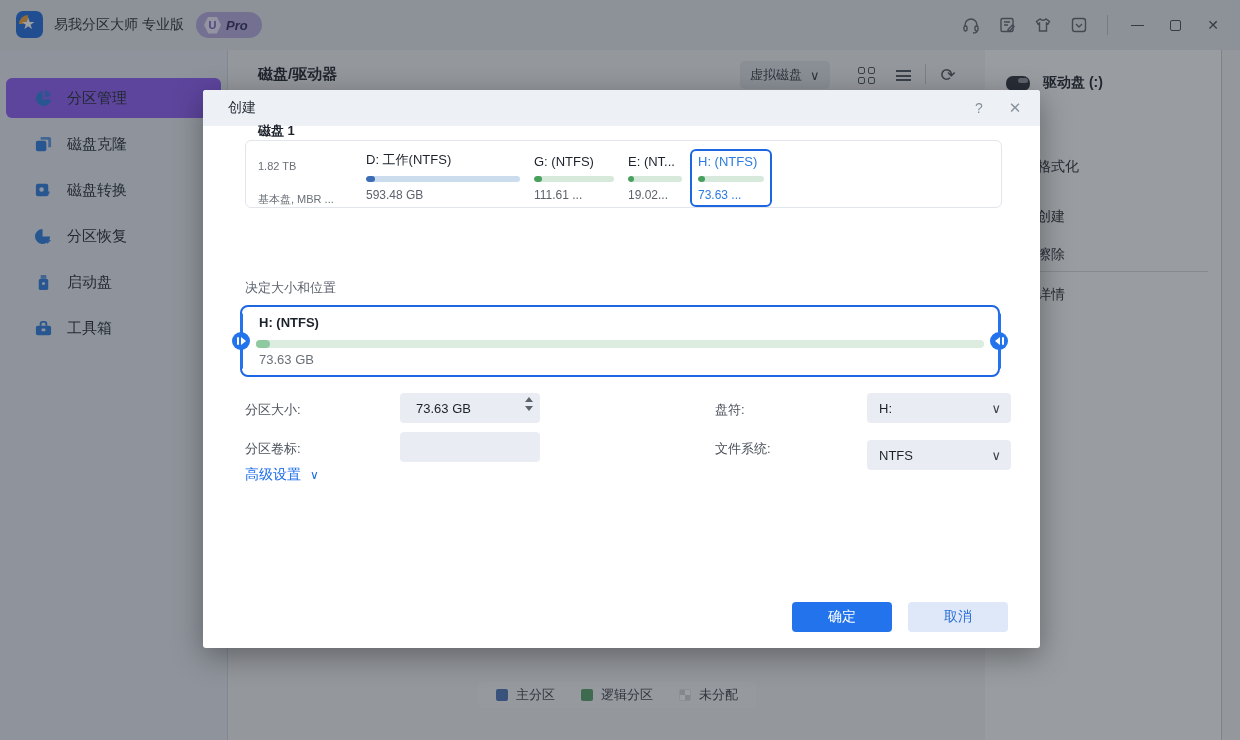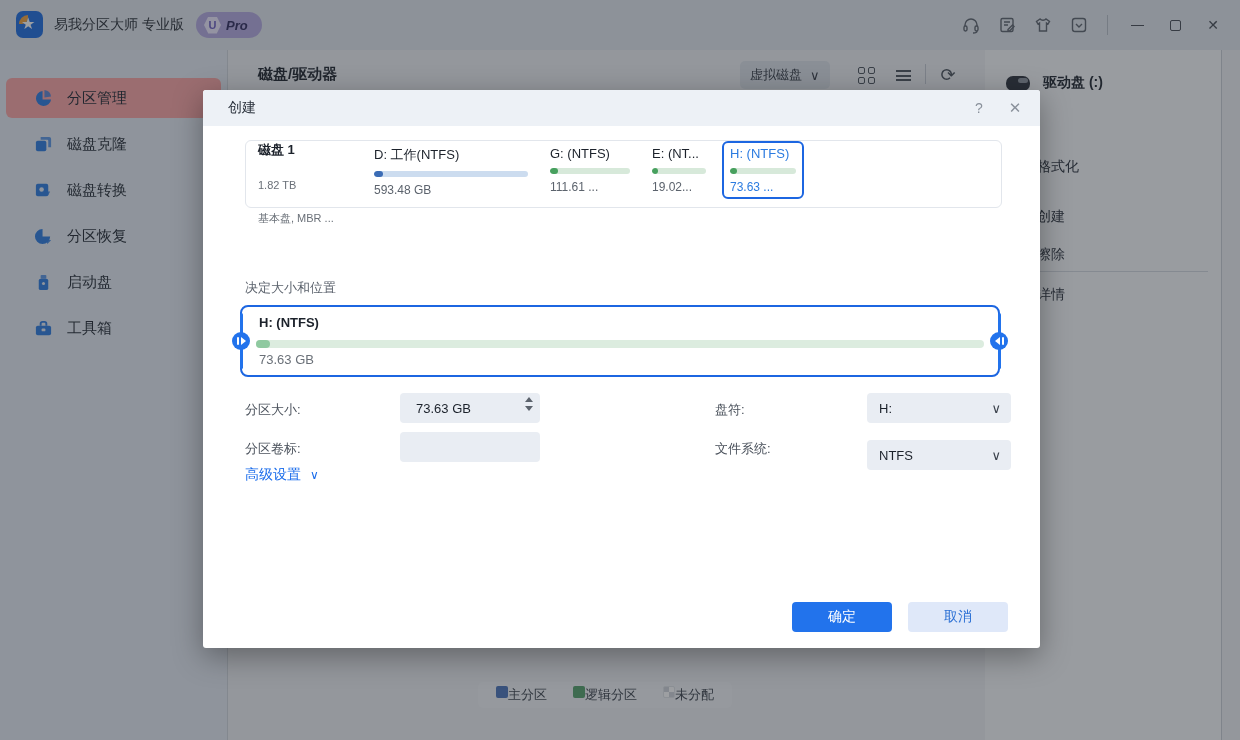--- a/index.html
+++ b/index.html
@@ -20,21 +20,21 @@
   .tb-btn { width:32px; height:30px; display:flex; align-items:center; justify-content:center; color:#5c636d; border-radius:4px; cursor:pointer; }
   .tb-btn svg { stroke:#5c636d; fill:none; stroke-width:1.4; }
   .tb-sep { width:1px; height:20px; background:#b9bfc8; margin:0 8px; }
   .win-btn { width:34px; height:30px; display:flex; align-items:center; justify-content:center; color:#454b54; font-size:14px; }
   .max-box { width:11px; height:11px; border:1.4px solid #454b54; border-radius:2px; }
   .min-line { width:13px; height:0; border-top:1.6px solid #454b54; }
 
   
   .sidebar { position:absolute; left:0; top:50px; width:228px; height:690px; background:#e6ecf4; border-right:1px solid #cfd5dd; padding-top:28px; }
   .side-item { height:40px; margin:0 6px 6px 6px; display:flex; align-items:center; gap:14px; padding-left:28px; border-radius:6px; cursor:pointer; }
-  .side-item.active { background:#fca5a5; }
+  .side-item.active { background:#8b5cf6; }
   .side-item .lbl { font-size:15px; color:#1f2630; }
   .side-item svg { width:19px; height:19px; fill:#2b7ae0; }
 
   
   .content-head { position:absolute; left:228px; top:50px; width:994px; height:48px; }
   .ch-title { position:absolute; left:30px; top:15px; font-size:15px; font-weight:bold; color:#1c222b; }
   .vd-drop { position:absolute; left:512px; top:11px; height:28px; padding:0 10px; background:#dde2ea; border-radius:5px; display:flex; align-items:center; gap:8px; font-size:13px; color:#333a44; cursor:pointer; }
   .ch-icon { position:absolute; top:13px; width:26px; height:24px; display:flex; align-items:center; justify-content:center; color:#4b525c; cursor:pointer; }
   .grid4 { display:grid; grid-template-columns:7px 7px; grid-gap:3px; }
   .grid4 i { width:7px; height:7px; border:1.5px solid #4b525c; border-radius:2px; }
@@ -47,39 +47,39 @@
   .rp-head { position:absolute; left:21px; top:24px; display:flex; align-items:center; gap:13px; }
   .rp-disk { width:24px; height:15px; background:#2b313b; border-radius:7px; position:relative; }
   .rp-disk:after { content:""; position:absolute; right:2px; top:2px; width:10px; height:5px; background:#8d949e; border-radius:3px; }
   .rp-title { font-size:14px; font-weight:bold; color:#1d232c; }
   .rp-item { position:absolute; left:0; width:237px; height:38px; display:flex; align-items:center; gap:14px; padding-left:21px; font-size:14px; color:#2a313b; cursor:pointer; }
   .rp-ico { width:17px; height:17px; border:1.5px solid #4b80c8; border-radius:3px; }
   .rp-div { position:absolute; left:14px; top:221px; width:209px; height:1px; background:#d4d9e0; }
 
   
   .legend { position:absolute; left:478px; top:682px; height:26px; padding:0 18px; background:#f2f4f7; border-radius:5px; display:flex; align-items:center; gap:26px; }
-  .lg-item { display:flex; font-size:13px; color:#3a414b; }
+  .lg-item { display:flex; align-items:center; gap:8px; font-size:13px; color:#3a414b; }
   .sq { width:12px; height:12px; border-radius:2px; }
   .sq-primary { background:#4a74ba; }
   .sq-logical { background:#53a06b; }
   .sq-unalloc { background:conic-gradient(#ffffff 25%, #cfd4da 0 50%, #ffffff 0 75%, #cfd4da 0); border:1px solid #e0e3e8; }
 
   
   .dim { position:absolute; inset:0; background:rgba(38,42,48,0.45); z-index:50; }
 
   
   .dialog { position:absolute; left:203px; top:90px; width:837px; height:558px; background:#fff; border-radius:3px; box-shadow:0 8px 30px rgba(0,0,0,.35); z-index:60; }
   .dlg-head { position:absolute; left:0; top:0; width:100%; height:36px; background:#edf1f6; border-radius:3px 3px 0 0; display:flex; align-items:center; }
   .dlg-title { margin-left:25px; font-size:14px; color:#2a313b; }
   .dlg-hbtn { position:absolute; top:0; width:34px; height:36px; display:flex; align-items:center; justify-content:center; color:#8a919b; font-size:14px; cursor:pointer; }
   .dlg-help { right:44px; }
   .dlg-close { right:8px; font-size:15px; }
 
   
-  .strip { position:absolute; left:42px; top:50px; width:757px; height:68px; border:1px solid #e2e6ec; border-radius:6px; background:#fff; display:flex; align-items:flex-start; padding:0 8px; gap:10px; }
+  .strip { position:absolute; left:42px; top:50px; width:757px; height:68px; border:1px solid #e2e6ec; border-radius:6px; background:#fff; display:flex; align-items:flex-end; padding:0 8px; gap:2px; }
   .dinfo { width:92px; padding-left:4px; }
   .dinfo .n { font-size:13px; font-weight:bold; color:#1c222b; }
   .dinfo .s, .dinfo .t { font-size:11px; color:#6a7078; margin-top:20px; white-space:nowrap; }
   .pcell { cursor:pointer; padding:5px 6px; border-radius:6px; }
   .pcell .pl { font-size:13px; color:#1c222b; white-space:nowrap; }
   .pcell .bar { height:6px; border-radius:3px; margin:7px 0 6px 0; position:relative; overflow:hidden; }
   .pcell .bar i { position:absolute; left:0; top:0; bottom:0; border-radius:3px; }
   .pcell .ps { font-size:12px; color:#5c636d; white-space:nowrap; }
   .bar-blue { background:#ccdcef; } .bar-blue i { background:#3b6cb5; }
   .bar-green { background:#d7e9da; } .bar-green i { background:#47a05e; }

